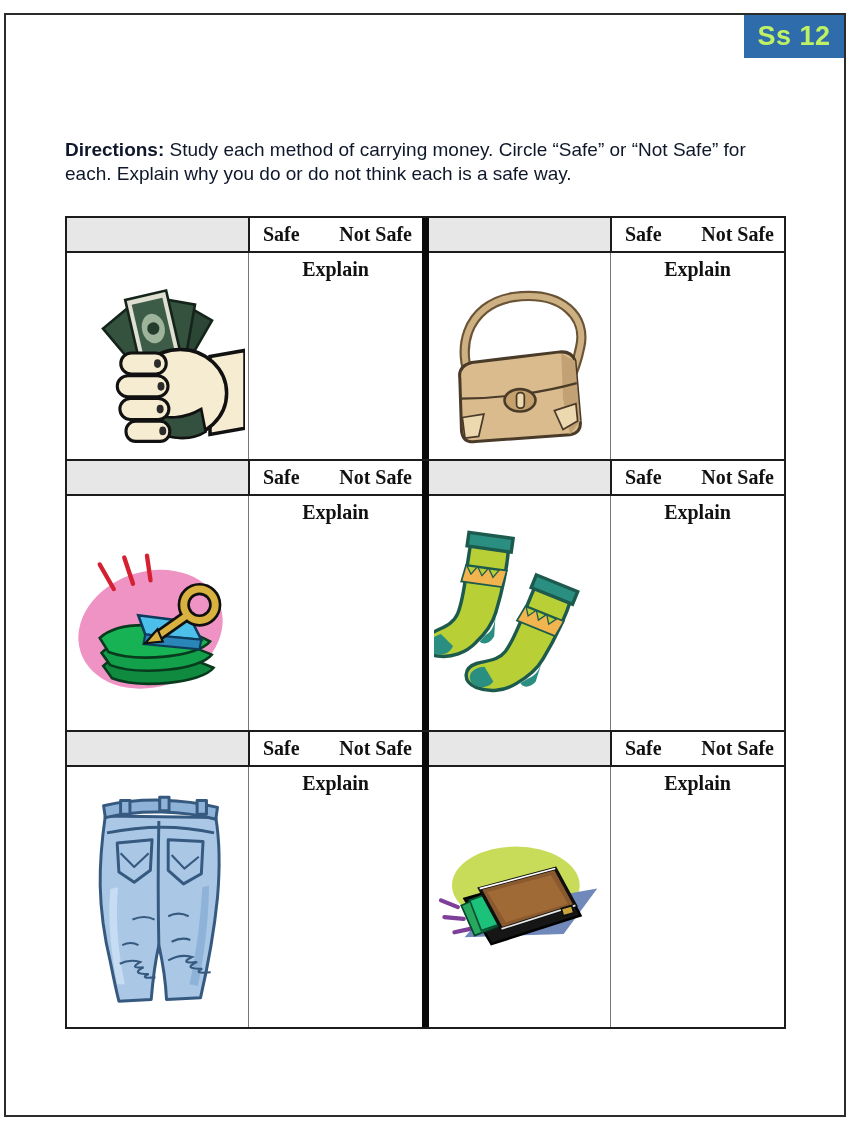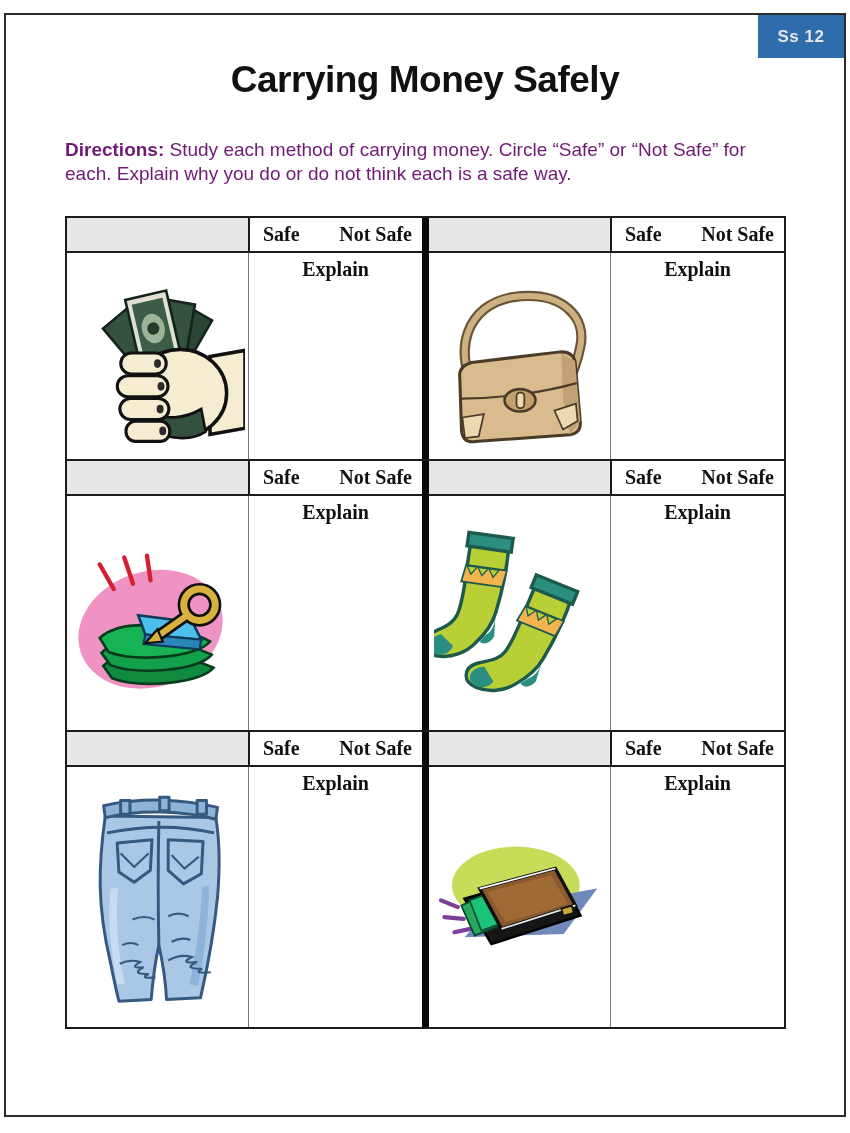--- a/index.html
+++ b/index.html
@@ -1,22 +1,22 @@
 <!DOCTYPE html>
 <html><head>
 <meta charset="utf-8">
 <style>
   html,body{margin:0;padding:0;background:#fff;}
   body{width:850px;height:1133px;position:relative;font-family:"Liberation Sans",sans-serif;color:#111;overflow:hidden;}
   .sheet{position:absolute;left:4px;top:13px;width:838px;height:1100px;border:2px solid #2b2b2b;background:#fff;}
-  .badge{position:absolute;top:0;right:0;width:86px;height:43px;display:flex;align-items:center;justify-content:center;
-         color:#e5e5e5;font-weight:bold;font-size:17px;letter-spacing:.5px;}
+  .badge{position:absolute;top:0;right:0;width:100px;height:43px;display:flex;align-items:center;justify-content:center;
+         color:#bef264;font-weight:bold;font-size:27px;letter-spacing:.5px;}
   .title{margin:0;position:absolute;top:44px;left:0;width:100%;text-align:center;
          font-size:37px;font-weight:bold;letter-spacing:-.5px;}
-  .directions{position:absolute;top:104px;left:59px;width:730px;font-size:19px;line-height:23.5px;color:#701a75;}
+  .directions{position:absolute;top:104px;left:59px;width:730px;font-size:19px;line-height:23.5px;color:#0f172a;}
   .directions b{font-weight:bold;}
   
   .wtable{position:absolute;left:59px;top:201px;width:721px;border:2px solid #1c1c1c;box-sizing:border-box;}
   .wrow{display:flex;border-bottom:2px solid #1c1c1c;}
   .wrow:last-child{border-bottom:none;}
   .r1{height:241px;} .r2{height:269px;} .r3{height:295px;}
   .mid{width:7px;background:#0a0a0a;flex:0 0 auto;}
   .half{width:355px;display:flex;flex-direction:column;flex:0 0 auto;font-family:Liberation Serif, serif;}
   .cell-header{height:33px;display:flex;border-bottom:2px solid #1c1c1c;flex:0 0 auto;}
   .img-head{width:181px;background:#e7e7e7;border-right:2px solid #1c1c1c;flex:0 0 auto;}
@@ -27,21 +27,20 @@
   .ans-cell{flex:1;display:flex;flex-direction:column;align-items:center;padding-top:5px;gap:40px;}
   .explain{font-weight:bold;font-size:20px;}
   .write-space{flex:1;width:100%;}
   svg{display:block;}
 </style>
 </head>
 <body>
 
 <div class="sheet">
   <div class="badge" style="background: rgb(47, 108, 171);">Ss 12</div>
-  <h1 class="title">Carrying Money Safely</h1>
   <p class="directions"><b>Directions:</b><span> Study each method of carrying money.  Circle “Safe” or “Not Safe” for each. Explain why you do or do not think each is a safe way.</span></p>
 
   <div class="wtable">
 
     <div class="wrow r1">
       <div class="half">
         <div class="cell-header">
           <div class="img-head"></div>
           <div class="ans-head">
             <span>Safe</span>

